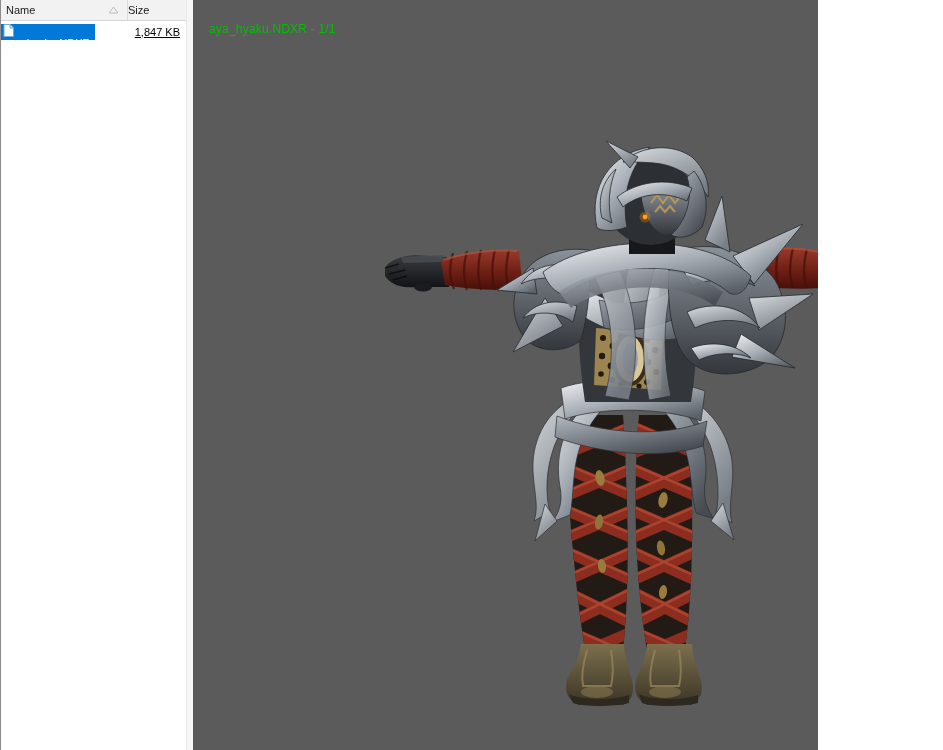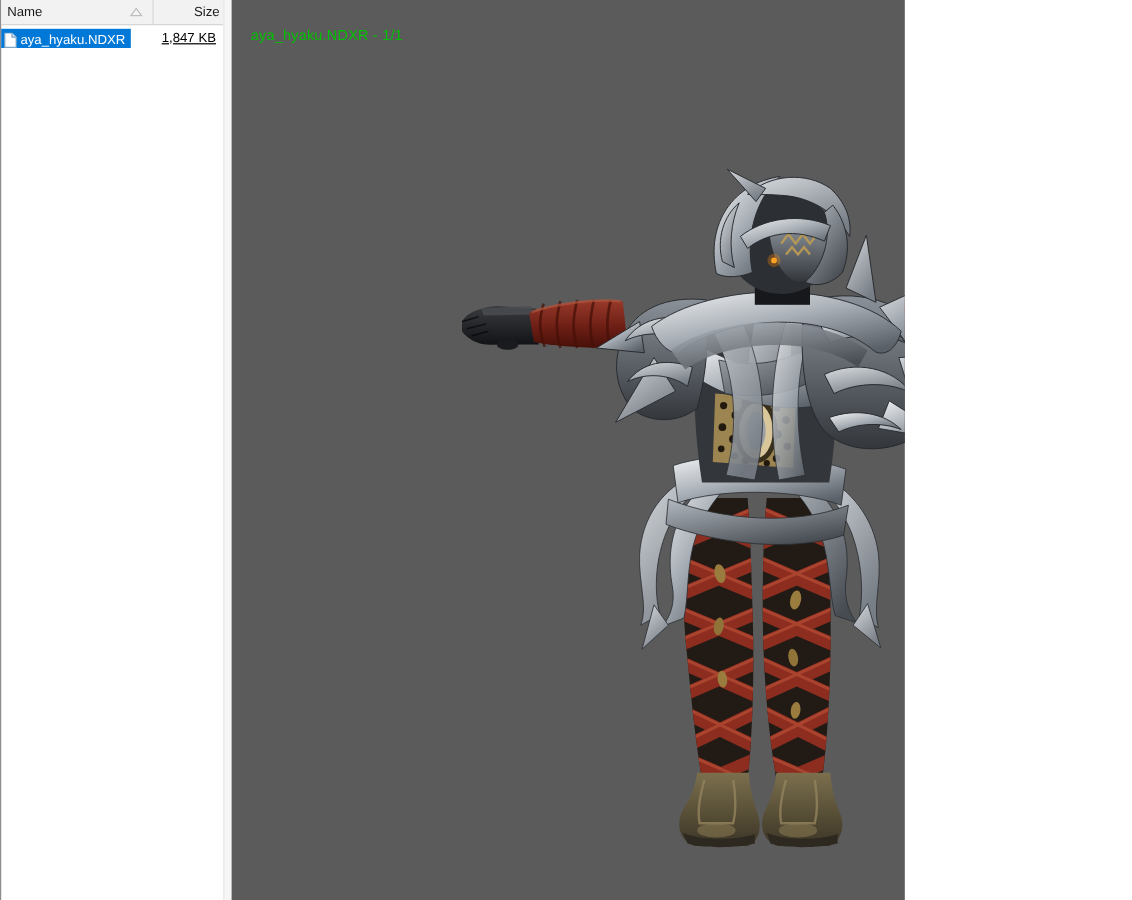--- a/index.html
+++ b/index.html
@@ -1,18 +1,18 @@
 <!DOCTYPE html>
 <html><head>
 <meta charset="utf-8">
 <style>
   * { margin:0; padding:0; box-sizing:border-box; }
   html,body { width:943px; height:750px; overflow:hidden; background:#fff;
               font-family:"Liberation Sans", sans-serif; }
-  .app { position:relative; width:754px; height:750px; display:flex; }
+  .app { position:relative; width:818px; height:750px; display:flex; }
 
   
   .file-panel {
     width:193px; height:750px; background:#ffffff; position:relative;
     border-left:1px solid #8c8c8c; display:flex; flex-direction:column;
     flex:0 0 193px;
   }
   .list-area { width:186px; height:100%; display:flex; flex-direction:column; }
   .scroll-strip {
     position:absolute; right:0; top:0; width:7px; height:100%;
@@ -22,28 +22,28 @@
     height:21px; display:flex; align-items:stretch; background:#f2f2f2;
     border-bottom:1px solid #d6d6d6; font-size:11px; color:#1a1a1a;
     flex:0 0 21px;
   }
   .col-name {
     width:127px; display:flex; align-items:center; padding-left:5px;
     border-right:1px solid #dadada; position:relative; cursor:default;
   }
   .sort-icon { position:absolute; right:8px; top:6px; line-height:0; }
   .col-size {
-    width:59px; display:flex; align-items:center; justify-content:flex-end;
+    width:59px; display:flex; align-items:center; 
     padding-right:4px; cursor:default;
   }
   .list-body { flex:1; }
   .file-row { height:17px; display:flex; align-items:center; font-size:11px;
               color:#000; cursor:default; margin-top:2px; }
-  .row-main { display:flex; align-items:flex-end; height:16px;
-              background:#0078d7; padding:0 3px 0 2px; }
+  .row-main { display:flex; align-items:flex-start; height:16px;
+              background:#0078d7; padding:0 3px 0 2px;flex-direction:column; }
   .file-icon { width:11px; height:13px; margin-right:3px; line-height:0; }
   .row-label { color:#ffffff; white-space:nowrap; padding-right:2px; }
   .row-size { margin-left:auto; padding-right:7px; color:#000;text-decoration:underline; }
 
   
   .viewport {
     position:relative; flex:1; height:750px; background:#5b5b5b; overflow:hidden;
   }
   .viewport-label {
     position:absolute; left:16px; top:3px; font-size:12px; letter-spacing:0.2px;

